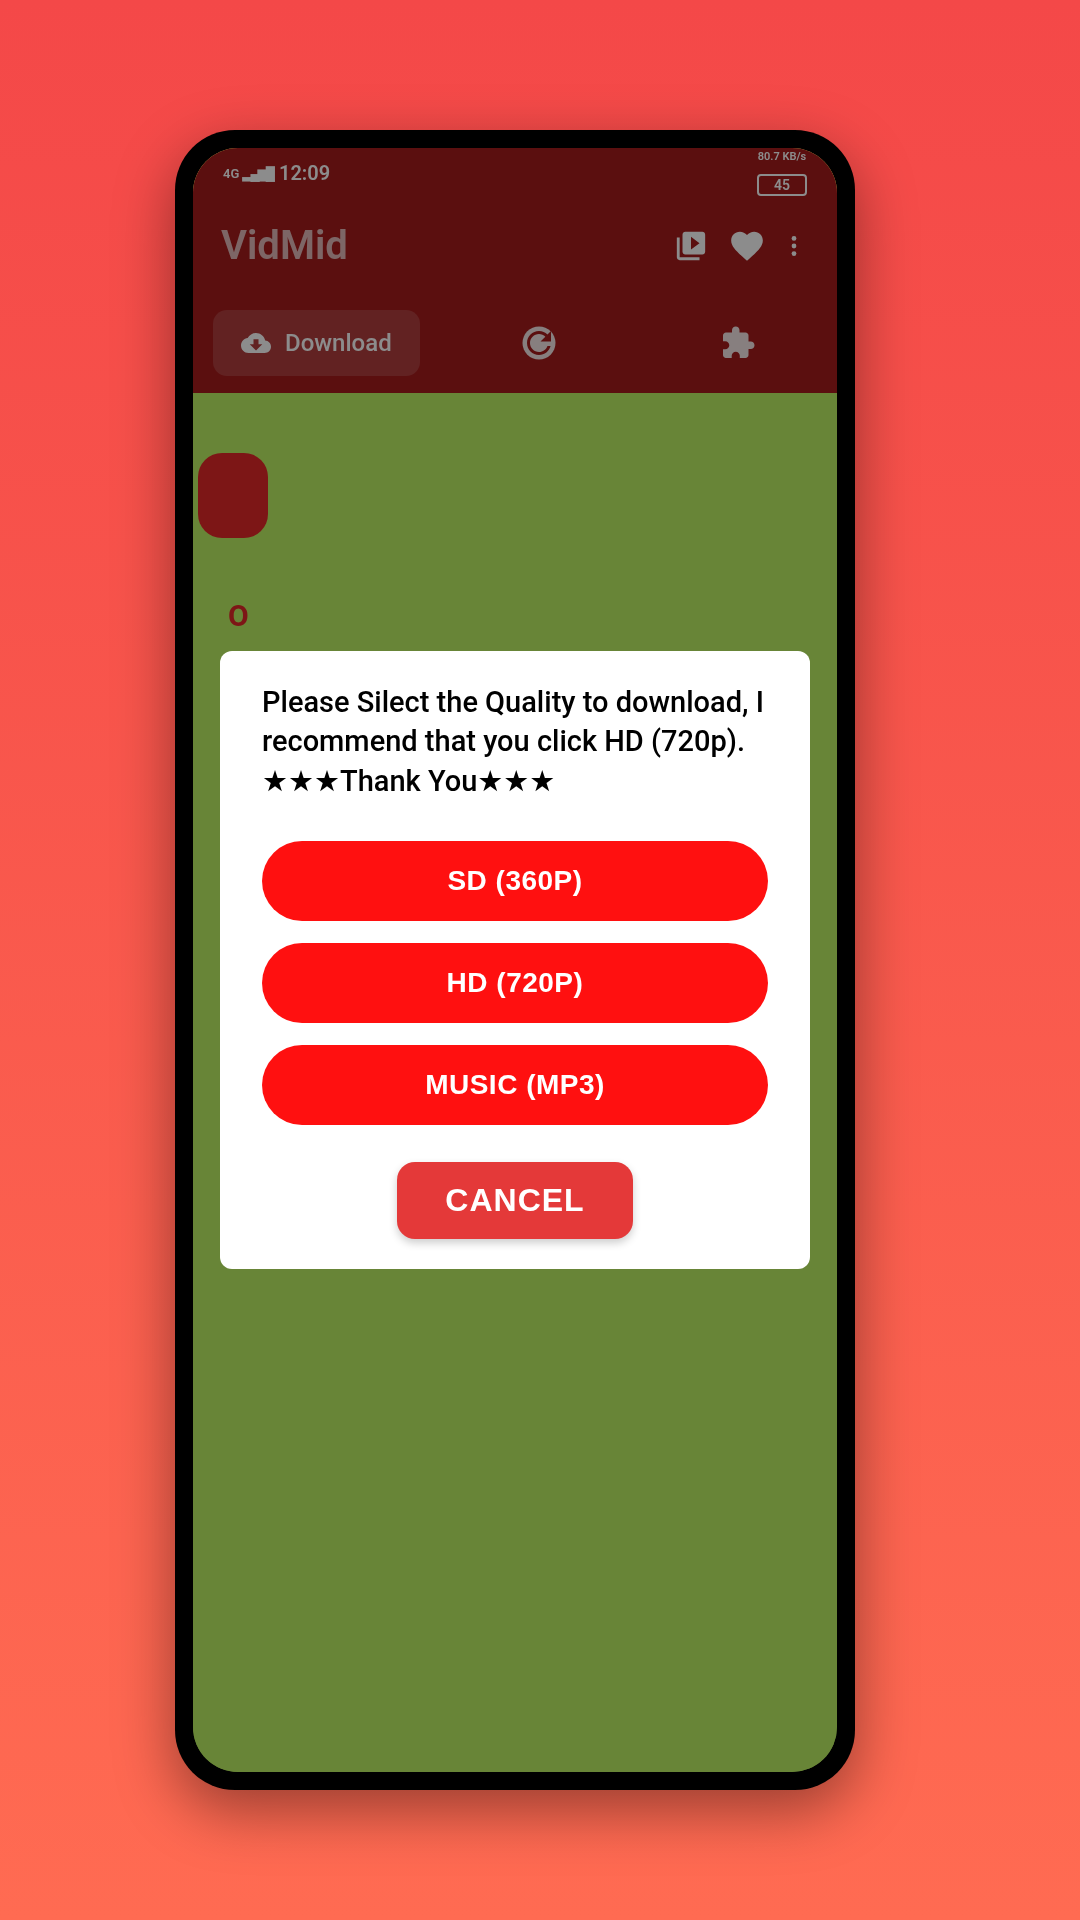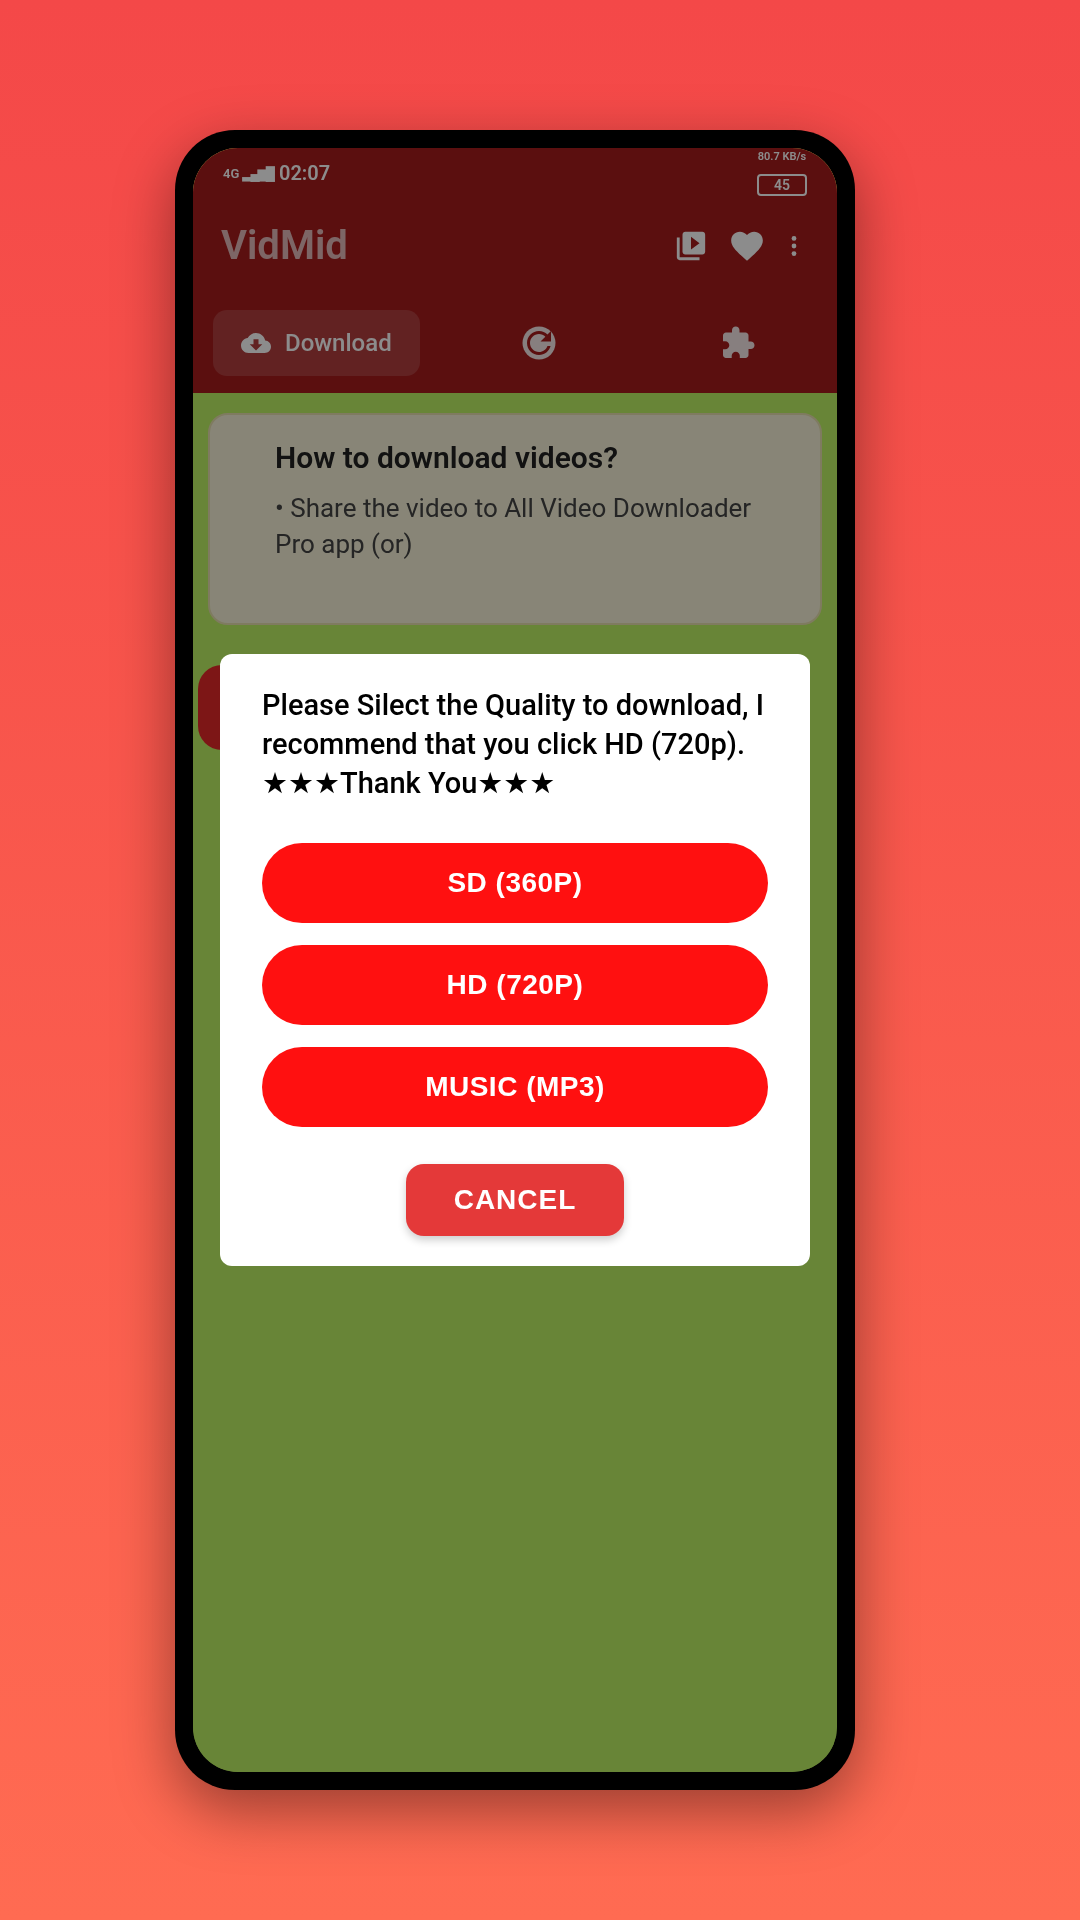--- a/index.html
+++ b/index.html
@@ -226,36 +226,36 @@
       letter-spacing: 0.5px;
     }
     .cancel-btn {
       display: block;
       margin: 15px auto 0;
       background: #e43939;
       color: #fff;
       border: none;
       border-radius: 18px;
       padding: 20px 48px;
-      font-size: 28px;
+      font-size: 32px;
       font-weight: 700;
       letter-spacing: 1px;
       box-shadow: 0 4px 8px rgba(0,0,0,0.2);
     }
   </style>
 </head>
 <body>
 
 <div class="phone-frame">
   <div class="phone-screen">
 
     <div class="status-bar">
       <div class="status-left">
         <span class="signal-icon"><span>4G</span> <span style="letter-spacing:-2px">▂▄▆█</span></span>
-        <span>02:07</span>
+        <span>12:09</span>
       </div>
       <div class="status-right">
         <span style="font-size:11px;line-height:1;text-align:right">80.7 KB/s</span>
         <span class="battery-box">45</span>
       </div>
     </div>
 
     <div class="app-header">
       <div class="app-title">VidMid</div>
       <div class="header-icon">
@@ -291,24 +291,20 @@
           </svg>
       </div>
       <div class="tab-icon">
         <svg viewBox="0 0 24 24" fill="currentColor">
             <path d="M20.5 11H19V7c0-1.1-.9-2-2-2h-4V3.5C13 2.12 11.88 1 10.5 1S8 2.12 8 3.5V5H4c-1.1 0-1.99.9-1.99 2v3.8H3.5c1.49 0 2.7 1.21 2.7 2.7s-1.21 2.7-2.7 2.7H2V20c0 1.1.9 2 2 2h3.8v-1.5c0-1.49 1.21-2.7 2.7-2.7 1.49 0 2.7 1.21 2.7 2.7V22H17c1.1 0 2-.9 2-2v-4h1.5c1.38 0 2.5-1.12 2.5-2.5S21.88 11 20.5 11z"></path>
           </svg>
       </div>
     </div>
 
     <div class="content-area">
-      <div class="info-card">
-        <div class="info-title">How to download videos?</div>
-        <div class="info-text">• Share the video to All Video Downloader Pro app (or)</div>
-      </div>
       <div class="red-box"></div>
       <div class="section-label">O</div>
 
       <div class="list-item">
         <div class="list-icon list-icon-red">
           <svg viewBox="0 0 24 24" width="26" height="26" fill="#fff">
               <path d="M19 9h-4V3H9v6H5l7 7 7-7zM5 18v2h14v-2H5z"></path>
             </svg>
         </div>
         <div class="list-content">

